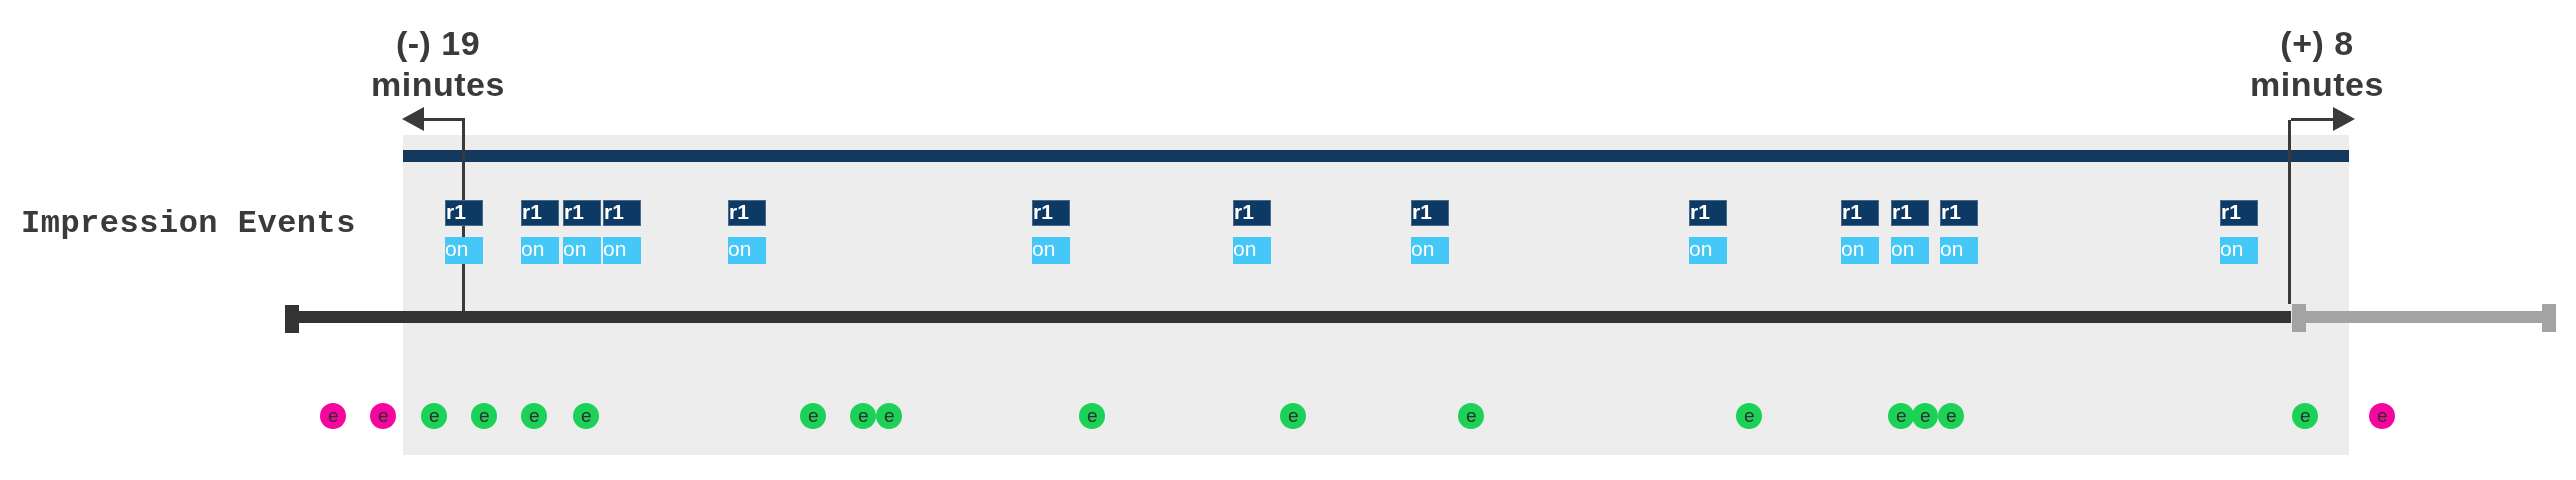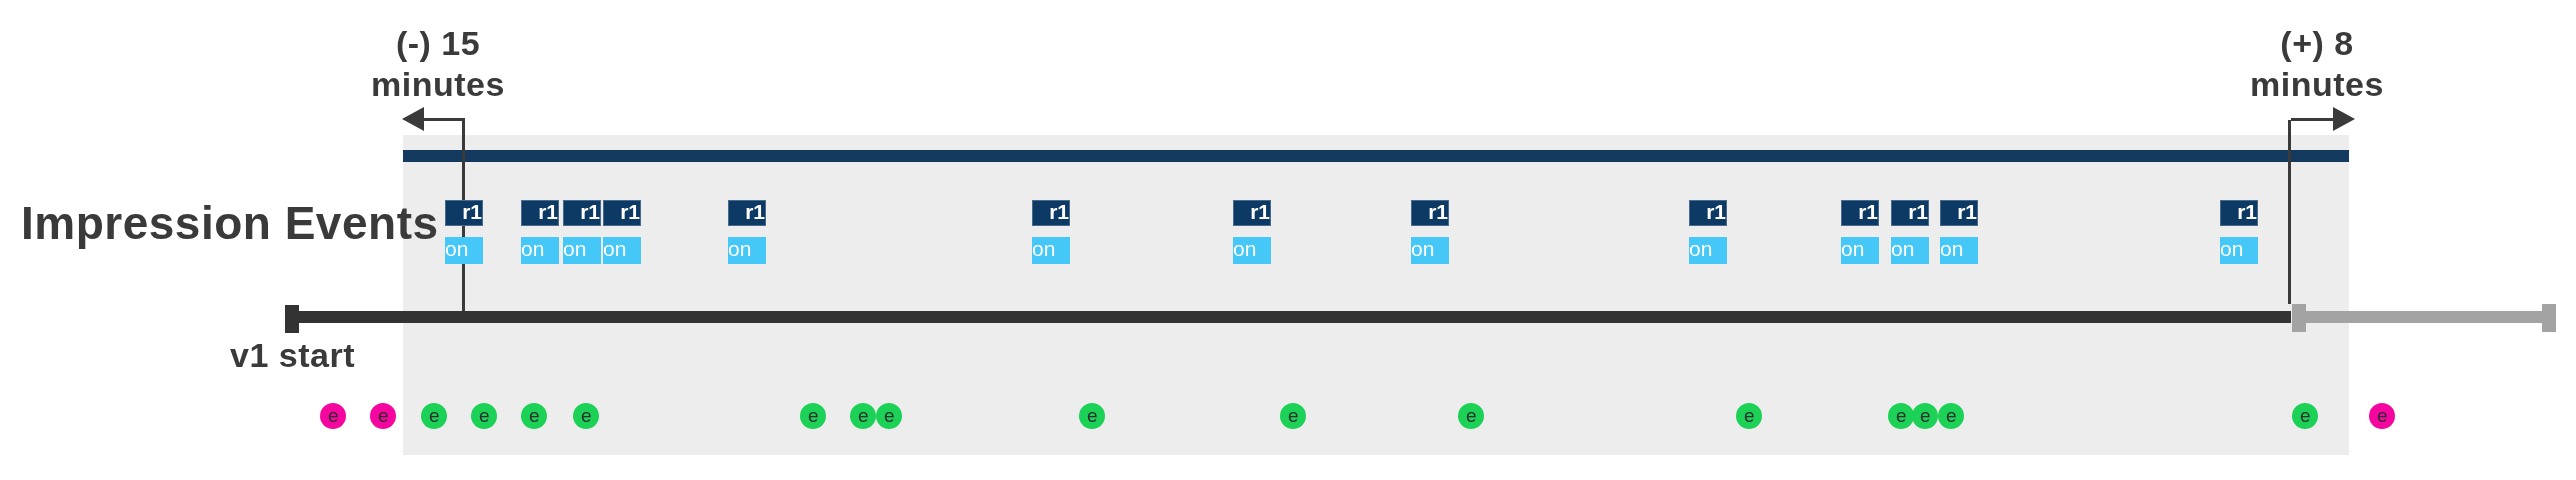--- a/index.html
+++ b/index.html
@@ -19,56 +19,56 @@
   #hline-right{left:2291px;width:45px;}
   .arrowhead{position:absolute;width:0;height:0;top:107px;}
   #arrow-left{left:402px;border-top:12.3px solid transparent;border-bottom:12.3px solid transparent;border-right:22.6px solid var(--line);}
   #arrow-right{left:2333px;border-top:12.3px solid transparent;border-bottom:12.3px solid transparent;border-left:22.6px solid var(--line);}
 
   .annot-text{position:absolute;top:22.6px;width:226px;text-align:center;font-size:34px;line-height:41px;font-weight:700;color:var(--text);letter-spacing:0.5px;}
   #annot-text-left{left:325px;}
   #annot-text-right{left:2204px;}
 
   
-  .row-label{position:absolute;font-size:46px;font-weight:700;color:var(--text);line-height:41px;letter-spacing:0.5px;}
+  .row-label{position:absolute;font-size:32px;font-weight:700;color:var(--text);line-height:41px;letter-spacing:0.5px;font-family:Liberation Mono, monospace;}
   #impression-label{left:21px;top:203px;}
   #external-label{left:57px;top:395px;}
 
   
   .tl-dark-bar{position:absolute;left:285px;top:311px;width:2006px;height:12.3px;background:var(--timeline-dark);}
   .tl-dark-cap{position:absolute;left:285px;top:305px;width:14px;height:28px;background:var(--timeline-dark);}
   .tl-gray-bar{position:absolute;left:2292px;top:311px;width:257px;height:12.3px;background:var(--timeline-gray);}
   .tl-gray-cap{position:absolute;top:304px;width:14px;height:28px;background:var(--timeline-gray);}
   #v2-cap{left:2292px;}
   #end-cap{left:2542px;}
   .tl-label{position:absolute;top:335px;width:189px;text-align:center;font-size:34px;line-height:41px;font-weight:700;color:var(--text);letter-spacing:0.5px;}
   #v1-label{left:198px;}
   #v2-label{left:2204px;}
 
   
   #impression-layer,#external-layer{position:absolute;left:0;top:0;width:2576px;height:481px;pointer-events:none;}
   .imp-marker{position:absolute;top:200px;width:38px;}
-  .r1-box{box-sizing:border-box;width:38px;height:26.4px;background:var(--marker-navy);border:1.9px solid rgba(255,255,255,0.25);color:#ffffff;font-size:21px;font-weight:700;line-height:22.6px;text-align:right;}
+  .r1-box{box-sizing:border-box;width:38px;height:26.4px;background:var(--marker-navy);border:1.9px solid rgba(255,255,255,0.25);color:#ffffff;font-size:21px;font-weight:700;line-height:22.6px;text-align:left;}
   .on-box{width:38px;height:27px;margin-top:10.4px;background:var(--marker-blue);color:#ffffff;font-size:21px;font-weight:400;line-height:24.5px;}
 
   
   .e-dot{position:absolute;top:403px;width:26.4px;height:26.4px;border-radius:50%;text-align:center;font-size:19px;line-height:25.5px;color:#2f2f2f;}
   .e-dot.green{background:var(--dot-green);}
   .e-dot.magenta{background:var(--dot-magenta);}
 </style>
 </head>
 <body>
 
 <div id="canvas">
 
   <div class="panel"></div>
   <div class="navy-bar"></div>
 
   <div class="annot-text" id="annot-text-left">
-    <div>(-) 15</div>
+    <div>(-) 19</div>
     <div>minutes</div>
   </div>
   <div class="vline" id="vline-left"></div>
   <div class="hline" id="hline-left"></div>
   <div class="arrowhead" id="arrow-left"></div>
 
   <div class="annot-text" id="annot-text-right">
     <div>(+) 8</div>
     <div>minutes</div>
   </div>
@@ -76,21 +76,20 @@
   <div class="hline" id="hline-right"></div>
   <div class="arrowhead" id="arrow-right"></div>
 
   <div class="row-label" id="impression-label">Impression Events</div>
 
   <div class="tl-dark-bar"></div>
   <div class="tl-dark-cap"></div>
   <div class="tl-gray-bar"></div>
   <div class="tl-gray-cap" id="v2-cap"></div>
   <div class="tl-gray-cap" id="end-cap"></div>
-  <div class="tl-label" id="v1-label">v1 start</div>
 
   <div id="impression-layer">
       <div class="imp-marker" style="left: 445px;">
         <div class="r1-box">r1</div>
         <div class="on-box">on</div>
       </div>
       <div class="imp-marker" style="left: 521px;">
         <div class="r1-box">r1</div>
         <div class="on-box">on</div>
       </div>

